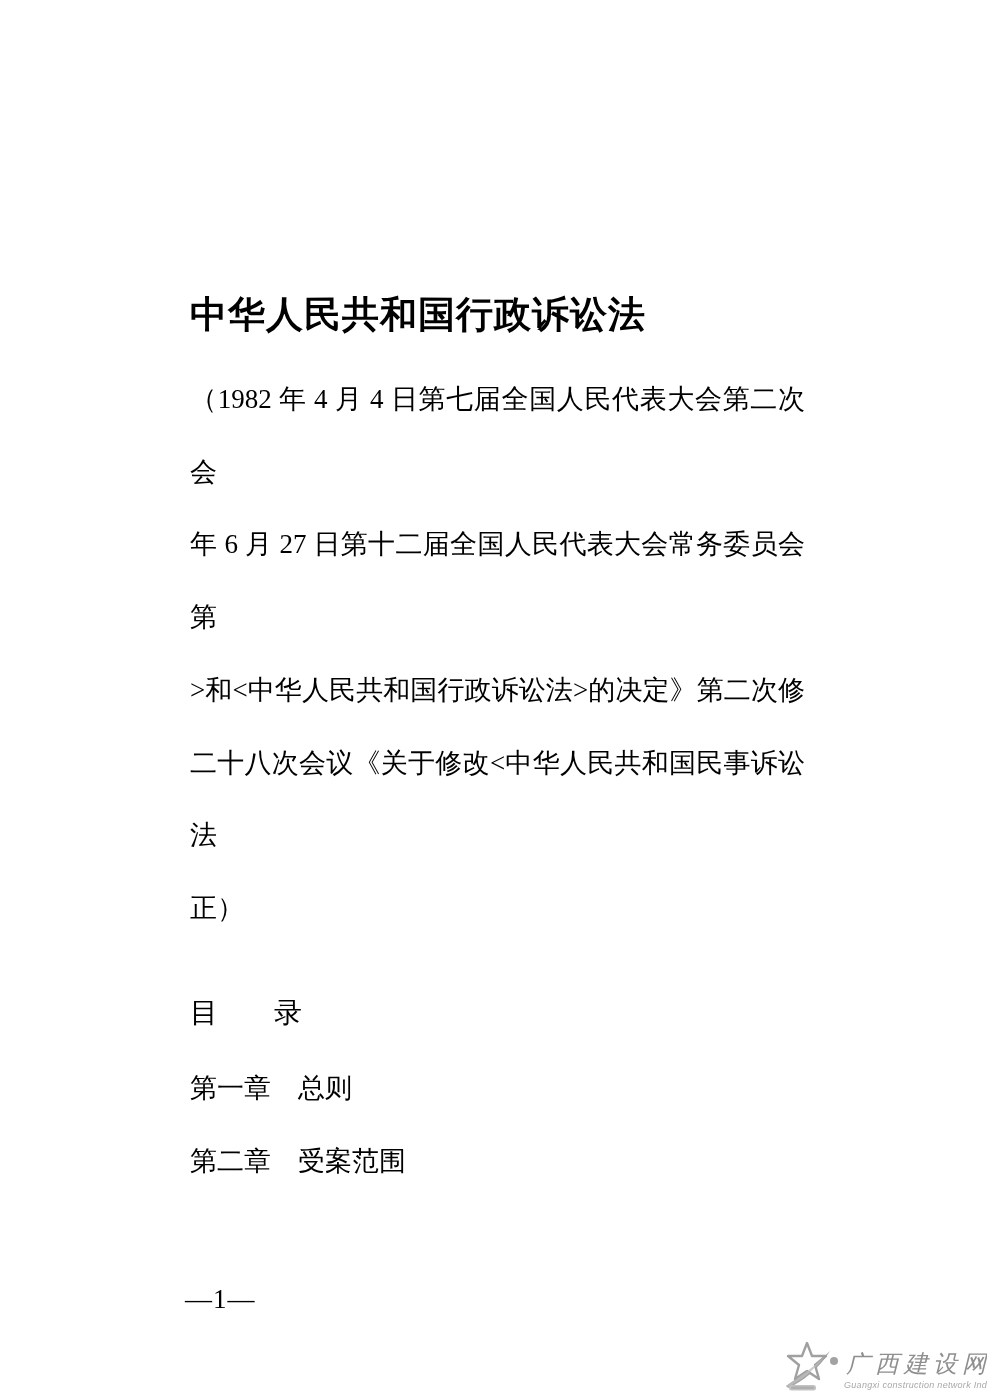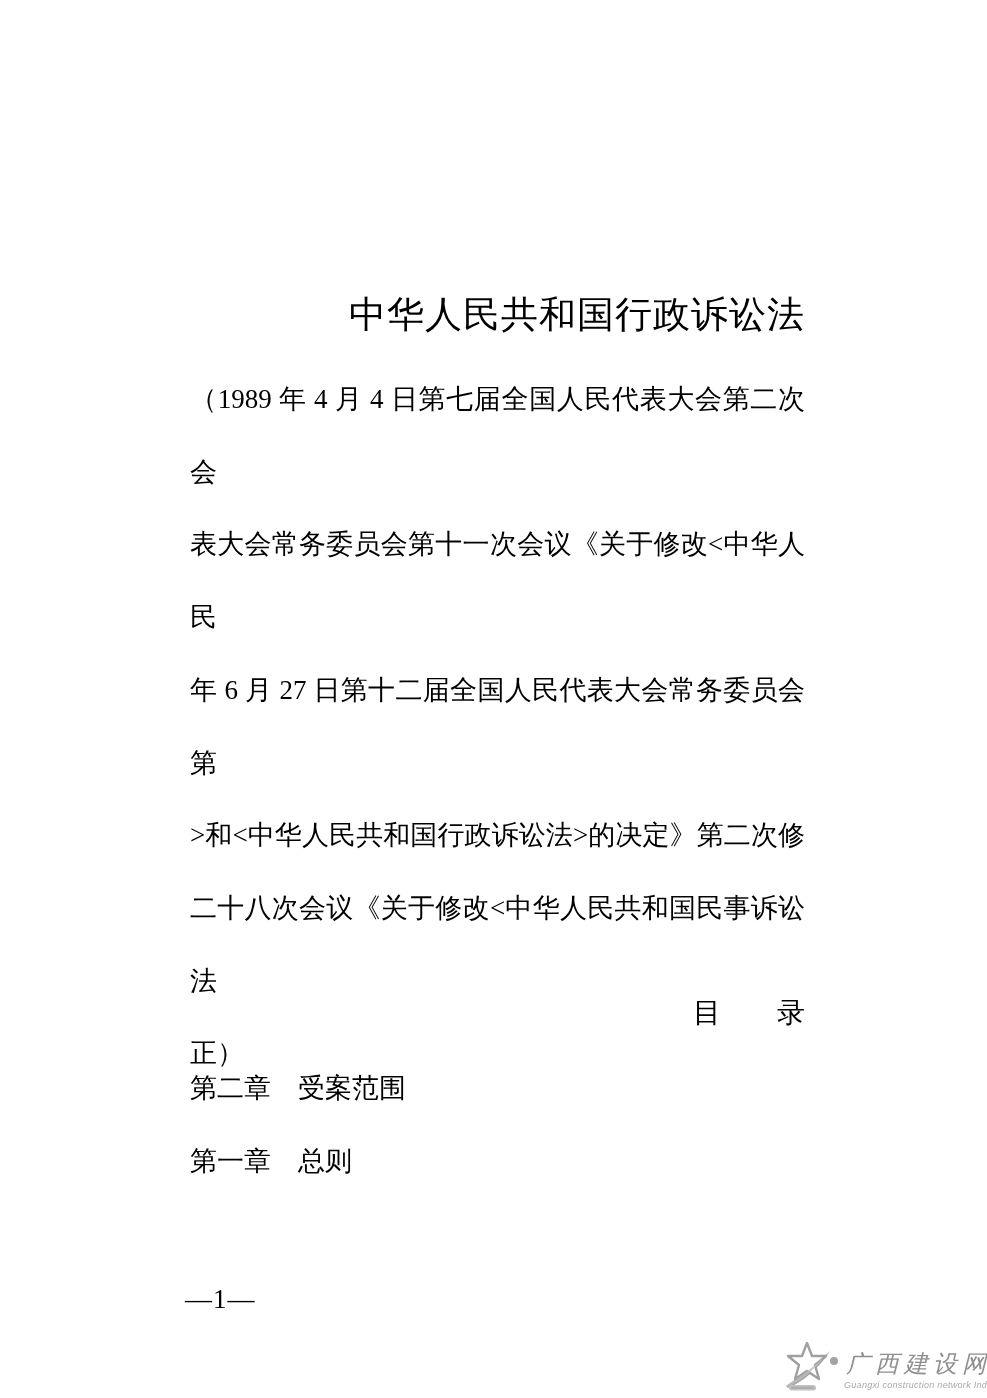--- a/index.html
+++ b/index.html
@@ -10,43 +10,43 @@
     background:#ffffff;
     color:#000000;
     font-family:"Liberation Serif","DejaVu Serif",serif;
     overflow:hidden;
   }
   .doc-title{
     position:absolute;
     left:190px; top:266px; width:615px;
     font-size:37px;
     line-height:48px;
-    text-align:right;
-    font-weight:400;
+    text-align:left;
+    font-weight:700;
     letter-spacing:1px;
     white-space:nowrap;
   }
   .preamble{
     position:absolute;
     left:190px; top:363px; width:615px;
     font-size:27px;
     line-height:72.7px;
   }
   .pre-line{white-space:nowrap;}
   .pre-line.j{
     white-space:normal;
     text-align:justify;
     text-align-last:justify;
   }
   .toc-heading{
     position:absolute;
     left:190px; top:976px; width:615px;
     font-size:28px;
     line-height:73px;
-    text-align:right;
+    text-align:left;
     white-space:nowrap;
   }
   .toc-items{
     position:absolute;
     left:190px; top:1052px; width:615px;
     font-size:27px;
     line-height:73.4px;
   }
   .page-number{
     position:absolute;
@@ -85,33 +85,32 @@
   }
 </style>
 </head>
 <body>
 
 <div class="page">
 
   <h1 class="doc-title">中华人民共和国行政诉讼法</h1>
 
   <div class="preamble">
-    <div class="pre-line j">（1989 年 4 月 4 日第七届全国人民代表大会第二次会</div>
-    <div class="pre-line j">表大会常务委员会第十一次会议《关于修改&lt;中华人民</div>
+    <div class="pre-line j">（1982 年 4 月 4 日第七届全国人民代表大会第二次会</div>
     <div class="pre-line j">年 6 月 27 日第十二届全国人民代表大会常务委员会第</div>
     <div class="pre-line j">&gt;和&lt;中华人民共和国行政诉讼法&gt;的决定》第二次修</div>
     <div class="pre-line j">二十八次会议《关于修改&lt;中华人民共和国民事诉讼法</div>
     <div class="pre-line">正）</div>
   </div>
 
   <div class="toc-heading">目　　录</div>
 
   <div class="toc-items">
+    <div class="toc-item">第一章　总则</div>
     <div class="toc-item">第二章　受案范围</div>
-    <div class="toc-item">第一章　总则</div>
   </div>
 
   <div class="page-number">—1—</div>
 
   <div class="watermark">
     <svg class="wm-star" width="56" height="56" viewBox="0 0 56 52">
       <path d="M8,46 C20,38 36,26 52,11 C41,29 24,42 10,48 Z" fill="#a6a6a6"></path>
       <path d="M29,3 L34,16 L48,16 L37,25 L41,39 L29,31 L17,39 L21,25 L10,16 L24,16 Z" fill="#ffffff" stroke="#a0a0a0" stroke-width="2.4" stroke-linejoin="round"></path>
       <path d="M8,46 C22,37 34,28 46,17 C37,30 22,41 10,47 Z" fill="#bdbdbd" opacity="0.75"></path>
       <rect x="11" y="45" width="27" height="5.5" rx="2.5" fill="#c3c3c3"></rect>

